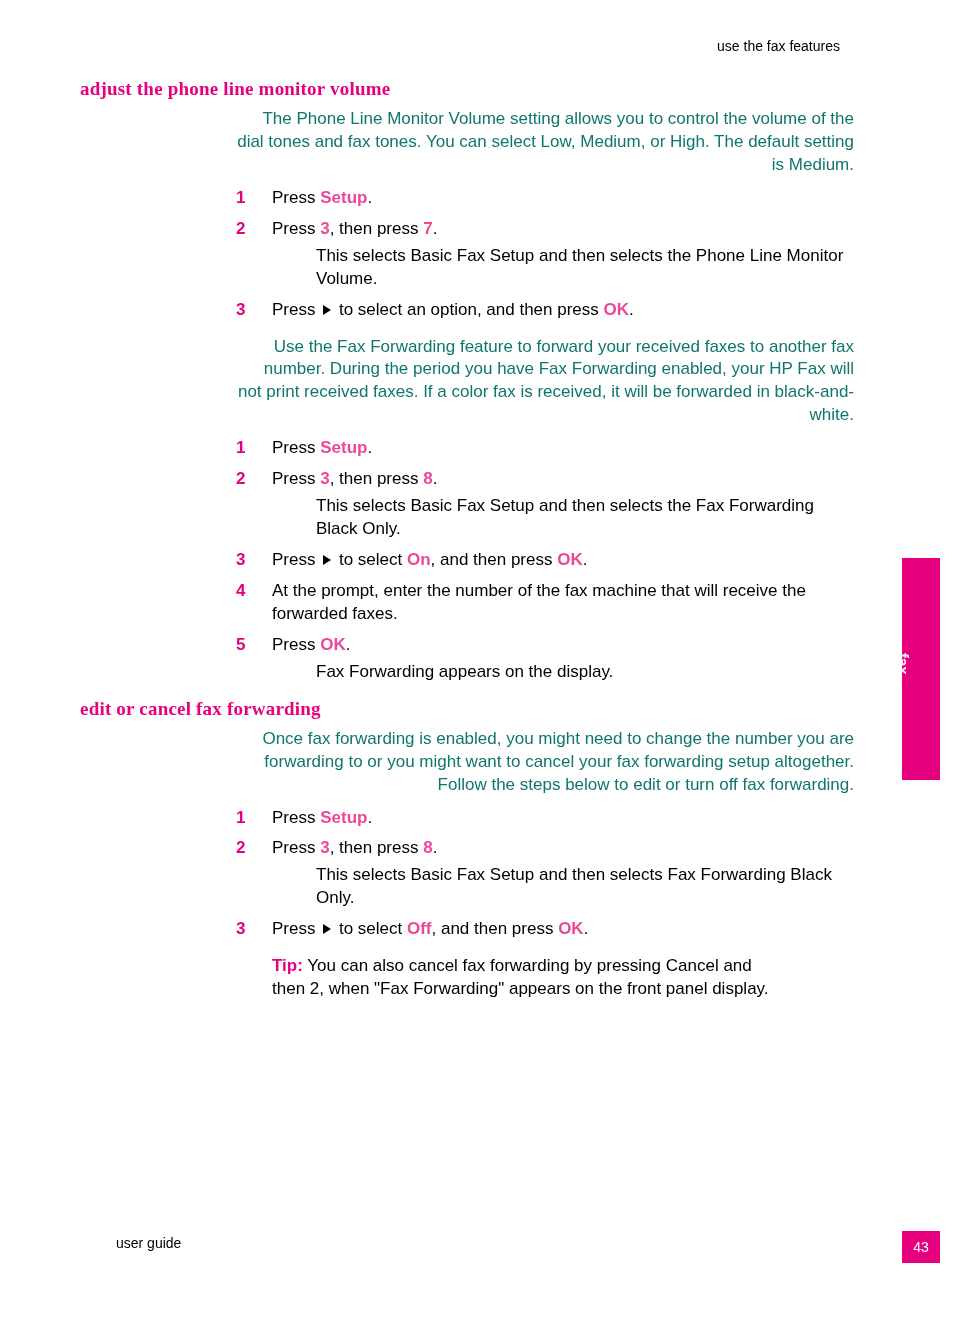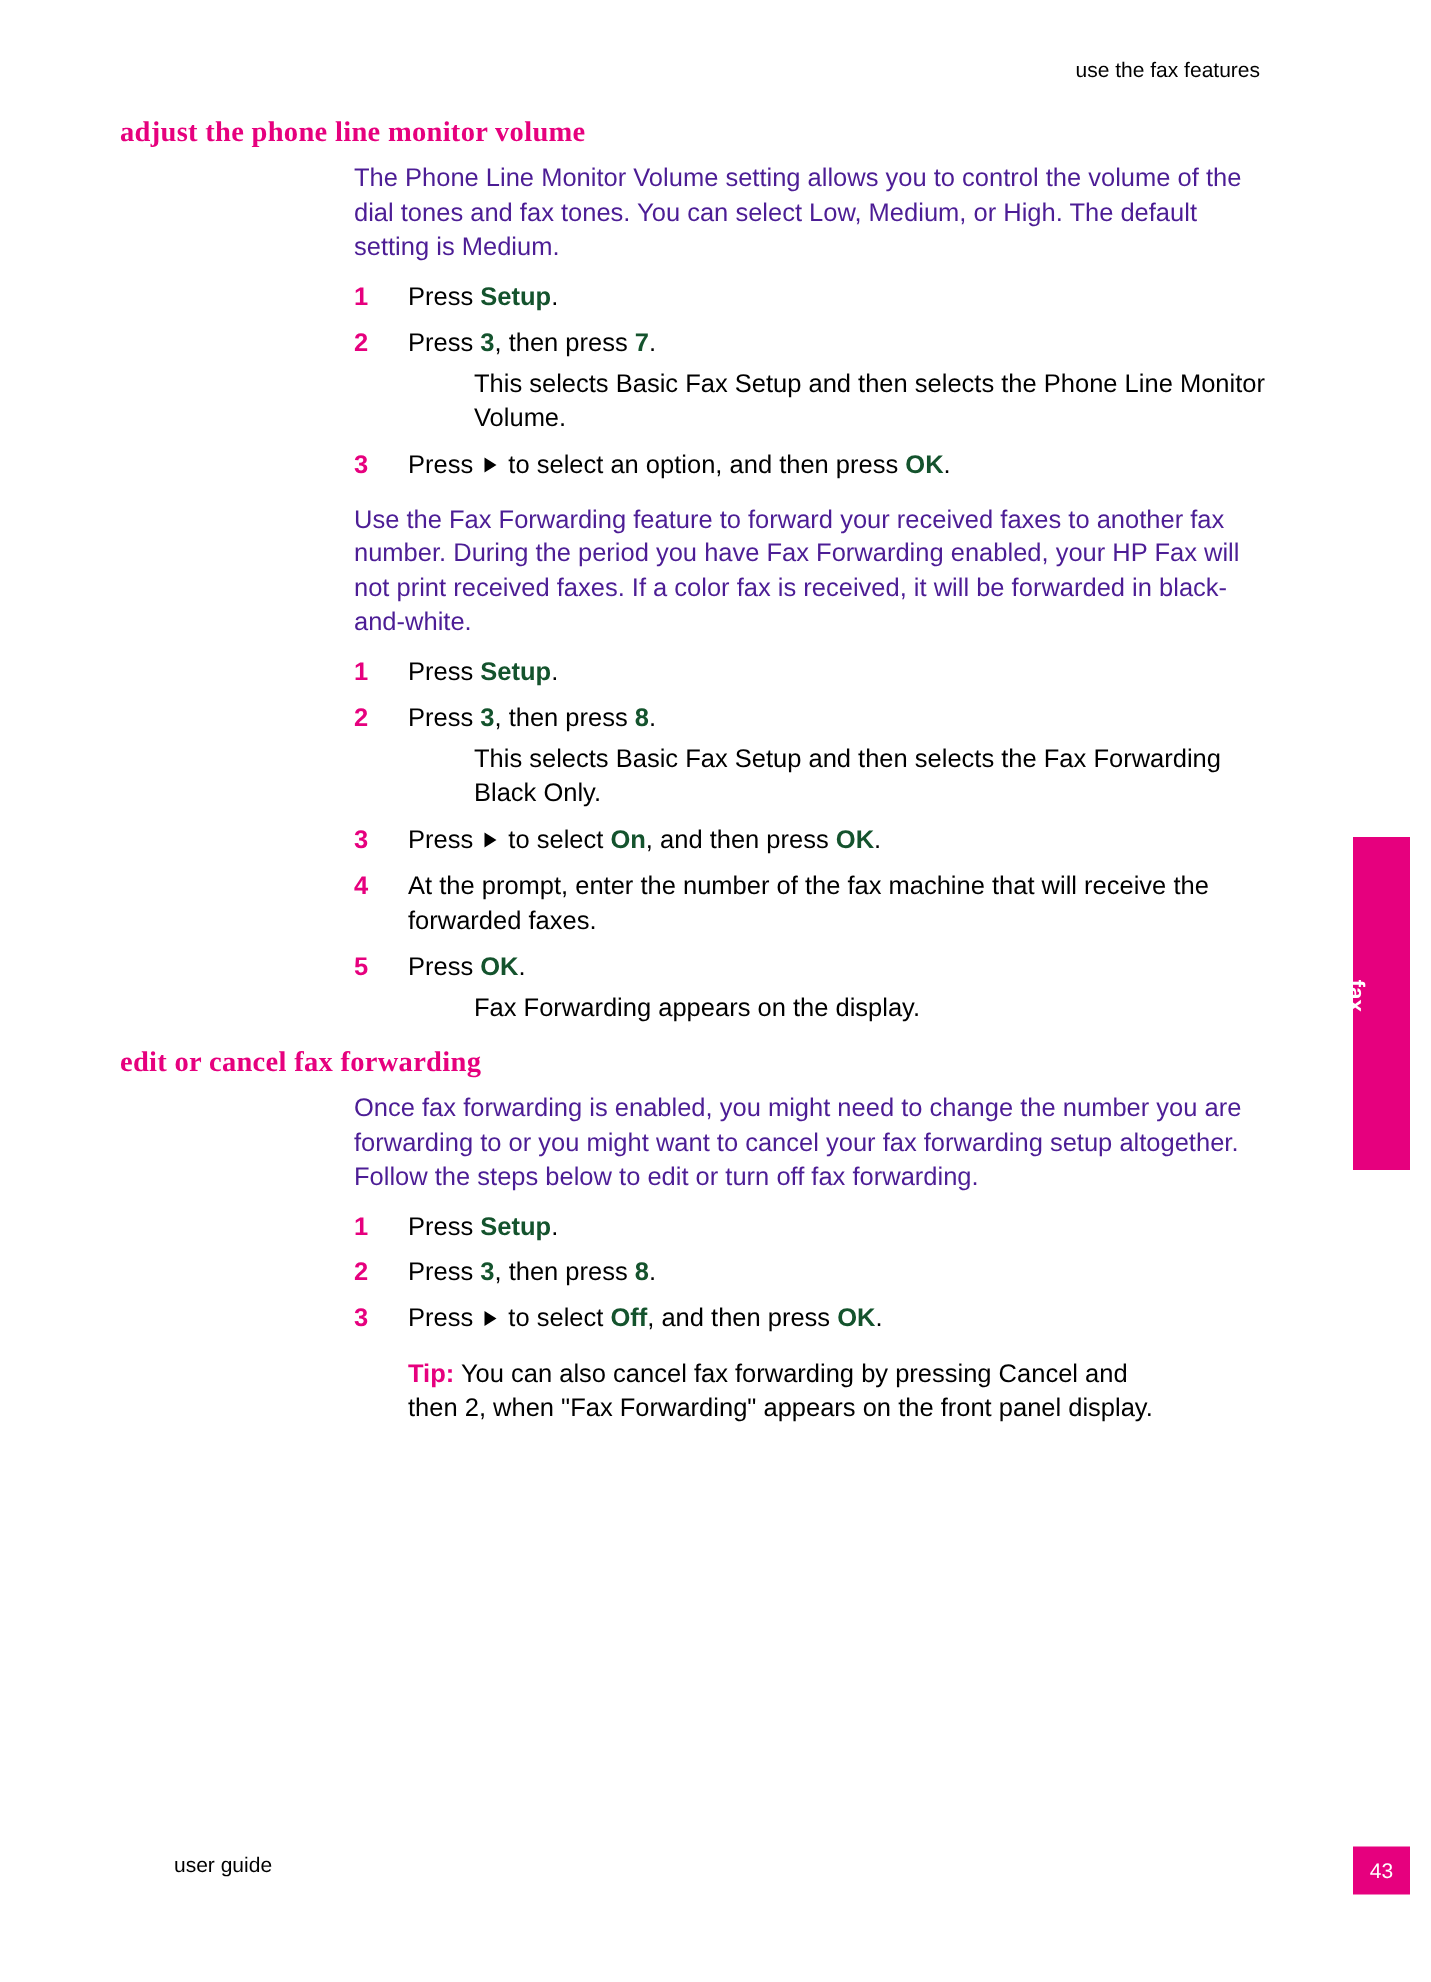--- a/index.html
+++ b/index.html
@@ -34,24 +34,25 @@
   }
   h2.section {
     color: #e6007e;
     font-weight: 600;
     font-size: 19px;
     margin: 10px 0 8px -78px;
     letter-spacing: 0.2px;
     font-family: Liberation Serif, serif;
   }
   p.body {
-    margin: 0 16px 10px 78px;
+    margin: 0 4px 10px 78px;
     font-size: 17px;
     line-height: 1.35;
-    color: #4c1d95;
+    color: #0f766e;
+    text-align: right;
   }
   ol.steps {
     list-style: none;
     margin: 4px 0 14px 78px;
     padding: 0;
   }
   ol.steps > li {
     position: relative;
     padding-left: 36px;
     margin: 0 0 8px 0;
@@ -63,21 +64,21 @@
     left: 0;
     top: 0;
     color: #e6007e;
     font-weight: 700;
   }
   ol.steps > li .sub {
     display: block;
     margin-top: 4px;
     margin-left: 44px;
   }
-  .kw { color: #14532d; font-weight: 700; }
+  .kw { color: #ec4899; font-weight: 700; }
   .arrow {
     display: inline-block;
     width: 0; height: 0;
     border-top: 5px solid transparent;
     border-bottom: 5px solid transparent;
     border-left: 8px solid #000;
     vertical-align: 0px;
     margin: 0 3px;
   }
   .tip-block {
@@ -181,20 +182,21 @@
     <h2 class="section">edit or cancel fax forwarding</h2>
     <p class="body">Once fax forwarding is enabled, you might need to change the number you are forwarding to or you might want to cancel your fax forwarding setup altogether. Follow the steps below to edit or turn off fax forwarding.</p>
     <ol class="steps">
       <li>
         <span class="num">1</span>
         <span><span>Press </span><span class="kw">Setup</span><span>.</span></span>
       </li>
       <li>
         <span class="num">2</span>
         <span><span>Press </span><span class="kw">3</span><span>, then press </span><span class="kw">8</span><span>.</span></span>
+        <span class="sub">This selects Basic Fax Setup and then selects Fax Forwarding Black Only.</span>
       </li>
       <li>
         <span class="num">3</span>
         <span><span>Press </span><span class="arrow"></span><span> to select </span><span class="kw">Off</span><span>, and then press </span><span class="kw">OK</span><span>.</span></span>
       </li>
     </ol>
     <div class="tip-block">
       <span class="tip-label">Tip:</span><span> You can also cancel fax forwarding by pressing Cancel and then 2, when "Fax Forwarding" appears on the front panel display.</span>
     </div>
 

